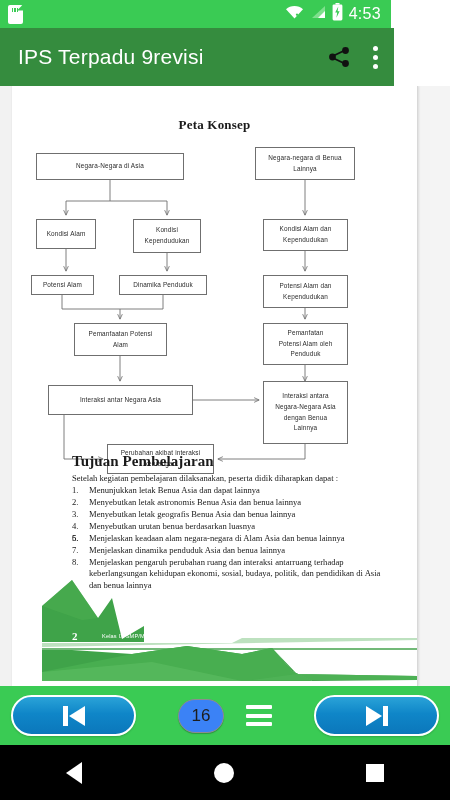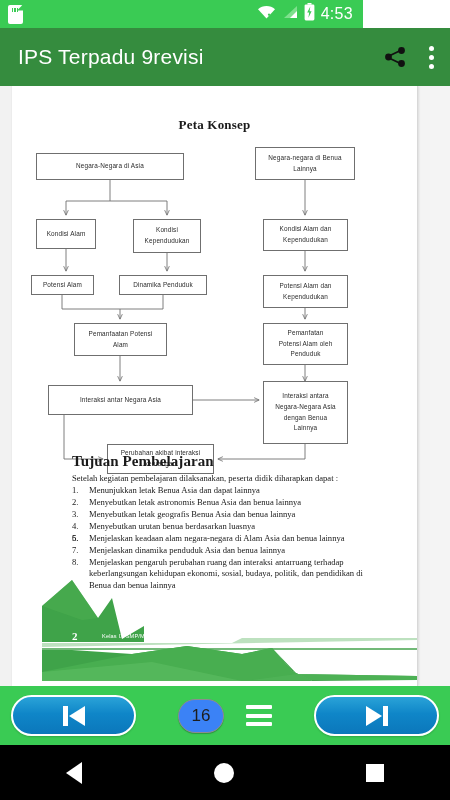--- a/index.html
+++ b/index.html
@@ -6,37 +6,37 @@
   body{
     width:450px;height:800px;overflow:hidden;
     background:#ffffff;
     font-family:"Liberation Sans", sans-serif;
     -webkit-font-smoothing:antialiased;
   }
   .phone{position:relative;width:450px;height:800px;overflow:hidden;background:#fff;}
 
   
   .statusbar{
-    position:absolute;top:0;left:0;width:363px;height:28px;
+    position:absolute;top:0;left:0;width:391px;height:28px;
     background:#3ACB54;color:#fff;
     display:flex;align-items:center;justify-content:space-between;
     padding:0 10px 0 8px;box-sizing:border-box;
   }
   .sb-left{display:flex;align-items:center;gap:6px;}
   .sb-right{display:flex;align-items:center;gap:6px;}
   .sb-clock{font-size:16px;font-weight:400;letter-spacing:.3px;color:#fff;}
   .sdcard{width:15px;height:19px;background:#fff;border-radius:2px 2px 2px 2px;position:relative;}
   .sdcard:before{content:"";position:absolute;top:0;right:0;width:6px;height:6px;background:#3ACB54;
      clip-path:polygon(100% 0,0 100%,100% 100%);}
   .sdcard:after{content:"";position:absolute;top:3px;left:4px;width:7px;height:4px;
      background:repeating-linear-gradient(90deg,#3ACB54 0 1.3px,transparent 1.3px 2.4px);}
 
   
   .appbar{
-    position:absolute;top:28px;left:0;width:450px;height:58px;
+    position:absolute;top:28px;left:0;width:394px;height:58px;
     background:#358C3E;display:flex;align-items:center;
     padding:0 16px 0 18px;box-sizing:border-box;
   }
   .appbar-title{color:#fff;font-size:21px;font-weight:400;flex:1;letter-spacing:.2px;white-space:nowrap;}
   .appbar-actions{display:flex;align-items:center;gap:22px;}
   .share-ic{width:24px;height:24px;display:block;}
   .overflow-ic{width:5px;height:23px;display:flex;flex-direction:column;justify-content:space-between;align-items:center;}
   .overflow-ic i{display:block;width:5px;height:5px;border-radius:50%;background:#fff;}
 
   
@@ -272,21 +272,21 @@
         <h4>Tujuan Pembelajaran</h4>
         <p class="lead">Setelah kegiatan pembelajaran dilaksanakan, peserta didik diharapkan dapat :</p>
         <ol>
           <li><span class="num">1.</span><span>Menunjukkan letak Benua Asia dan dapat lainnya</span></li>
           <li><span class="num">2.</span><span>Menyebutkan letak astronomis Benua Asia dan benua lainnya</span></li>
           <li><span class="num">3.</span><span>Menyebutkan letak geografis Benua Asia dan benua lainnya</span></li>
           <li><span class="num">4.</span><span>Menyebutkan urutan  benua berdasarkan luasnya</span></li>
           <li><span class="num">5.</span></li>
           <li><span class="num">6.</span><span>Menjelaskan keadaan alam negara-negara di Alam Asia dan benua lainnya</span></li>
           <li><span class="num">7.</span><span>Menjelaskan dinamika penduduk Asia dan benua lainnya</span></li>
-          <li><span class="num">8.</span><span>Menjelaskan pengaruh perubahan ruang dan interaksi  antarruang terhadap keberlangsungan kehidupan ekonomi, sosial, budaya, politik, dan pendidikan di Benua dan benua lainnya</span></li>
+          <li><span class="num">8.</span><span>Menjelaskan pengaruh perubahan ruang dan interaksi  antarruang terhadap keberlangsungan kehidupan ekonomi, sosial, budaya, politik, dan pendidikan di Asia dan benua lainnya</span></li>
         </ol>
       </div>
 
       <div class="footer-art">
         <svg viewBox="0 0 407 110" preserveAspectRatio="none">
 
           <polygon points="30,110 30,30 60,4 86,42 100,22 110,63 132,50 132,66 30,66" fill="#3FA349"></polygon>
           <polygon points="30,30 60,4 86,42 70,44" fill="#4CAF50" opacity=".55"></polygon>
 
           <rect x="30" y="66" width="377" height="1.2" fill="#ffffff"></rect>

